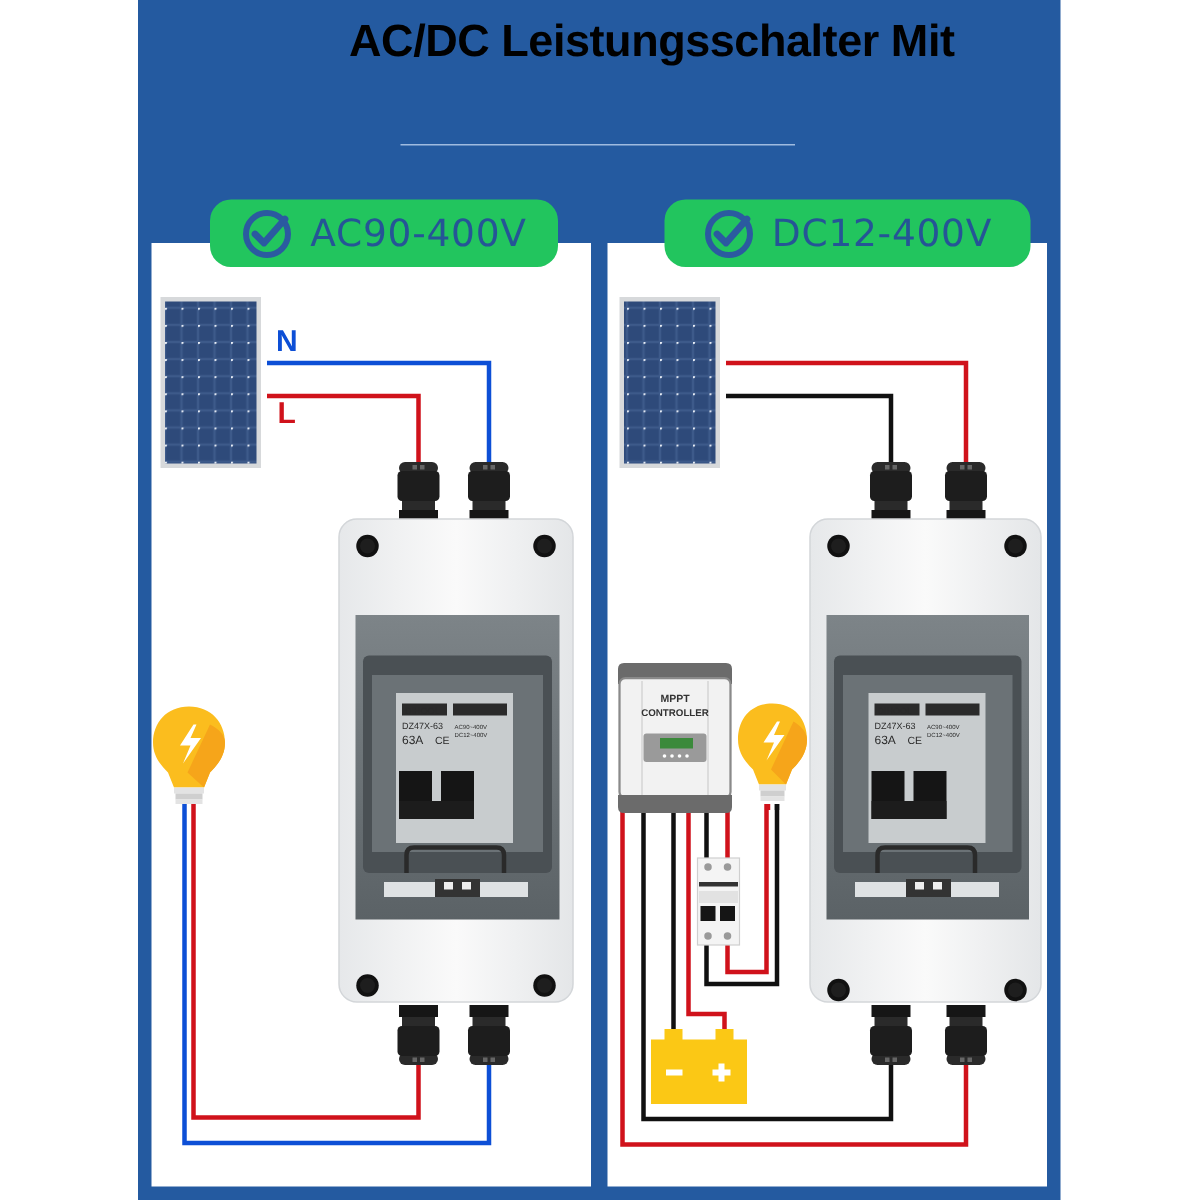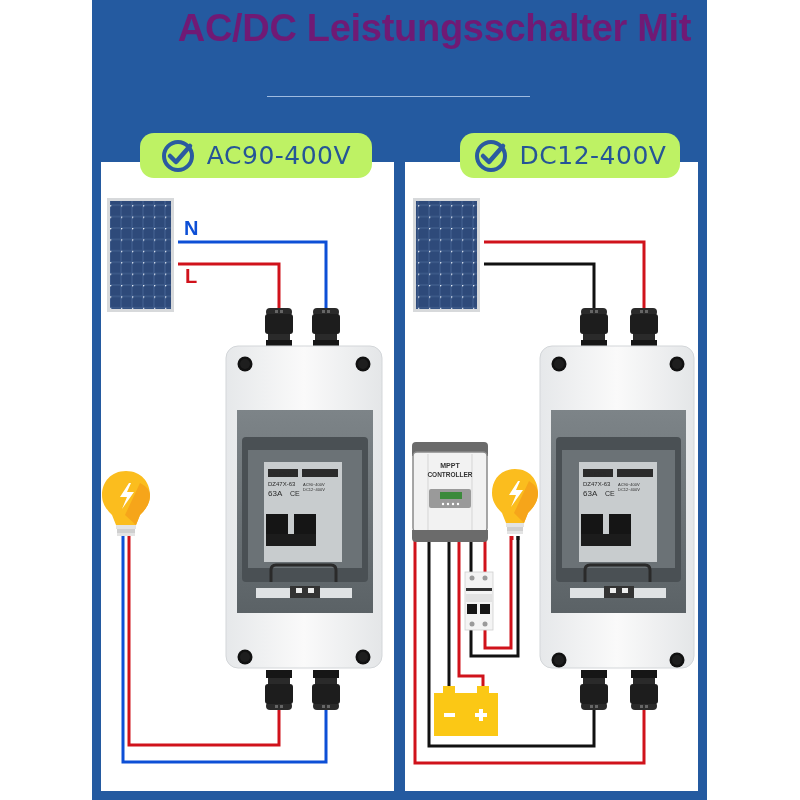--- a/index.html
+++ b/index.html
@@ -1,34 +1,34 @@
 <!DOCTYPE html>
 <html><head>
 <meta charset="utf-8">
 <style>
   * { box-sizing: border-box; margin: 0; padding: 0; }
   html, body { width: 800px; height: 800px; background: #ffffff; overflow: hidden; }
   body { position: relative; font-family: "Liberation Sans", sans-serif; }
 
   .frame { position: absolute; left: 92px; top: 0; width: 615px; height: 800px; background: #245aa0; }
 
-  .title { position: absolute; left: 92px; top: 8px; width: 685px; text-align: center; color: #701a75;
-           font-family: "Liberation Sans", sans-serif; font-weight: bold; font-size: 38px; line-height: 40px;
+  .title { position: absolute; left: 92px; top: 8px; width: 685px; text-align: center; color: #000000;
+           font-family: "Liberation Sans", sans-serif; font-weight: bold; font-size: 30px; line-height: 40px;
            letter-spacing: -0.3px; }
   .title-line { display: block; }
   .divider { position: absolute; left: 267px; top: 96px; width: 263px; height: 1px; background: #9fbbe0; }
 
   .panel { position: absolute; top: 162px; height: 629px; background: #ffffff; }
   .panel.left { left: 101px; width: 293px; }
   .panel.right { left: 405px; width: 293px; }
 
-  .pill { position: absolute; top: 133px; height: 45px; background: #bef264; border-radius: 14px;
+  .pill { position: absolute; top: 133px; height: 45px; background: #22c55e; border-radius: 14px;
           display: flex; align-items: center; justify-content: center; gap: 12px; }
   .pill.left { left: 140px; width: 232px; }
-  .pill.right { left: 460px; width: 220px; }
+  .pill.right { left: 443px; width: 244px; }
   .pill-label { font-family: "DejaVu Sans", sans-serif; font-size: 25px; color: #255596; letter-spacing: 0.5px; }
   .check { width: 34px; height: 34px; display: block; }
 
   svg.diagram { position: absolute; left: 0; top: 0; width: 800px; height: 800px; }
   .wire-label { position: absolute; font-family: "Liberation Sans", sans-serif; font-weight: bold; font-size: 20px; }
   .mppt-text { font-family: "Liberation Sans", sans-serif; font-weight: bold; fill: #333; text-anchor: middle; }
   .brk-text { font-family: "Liberation Sans", sans-serif; fill: #2a2a2a; }
 </style>
 </head>
 <body>

